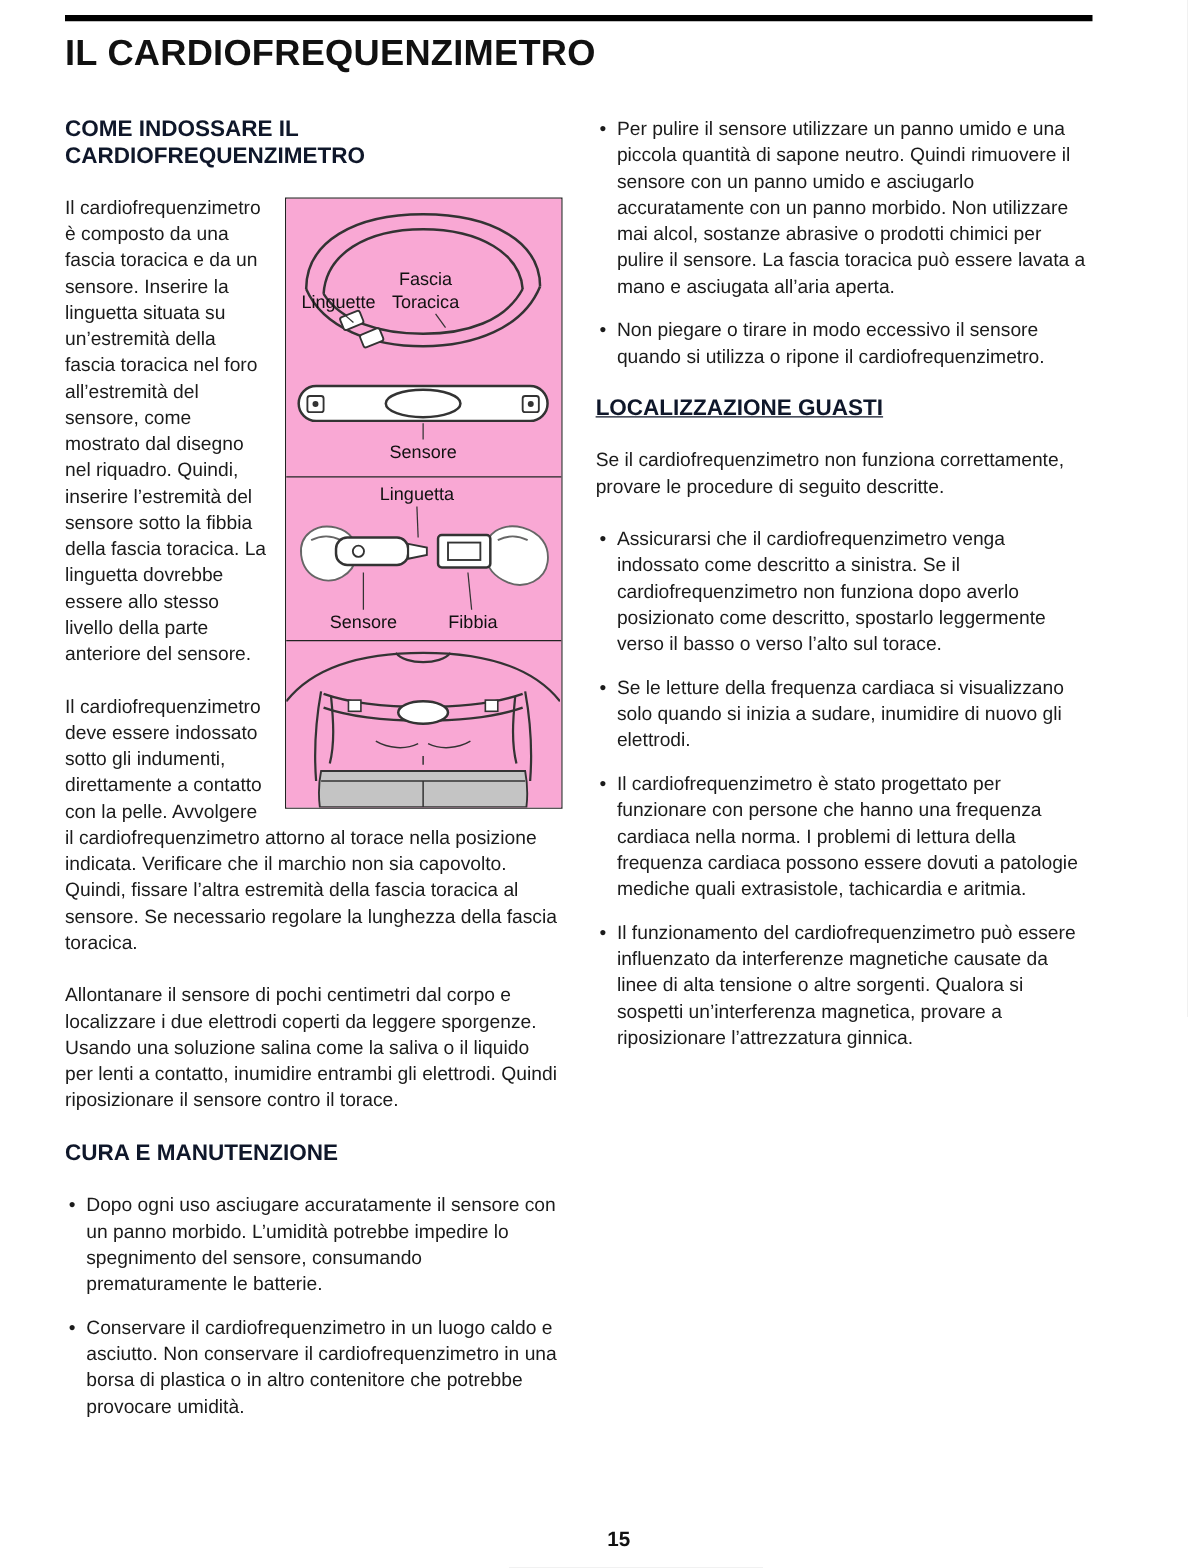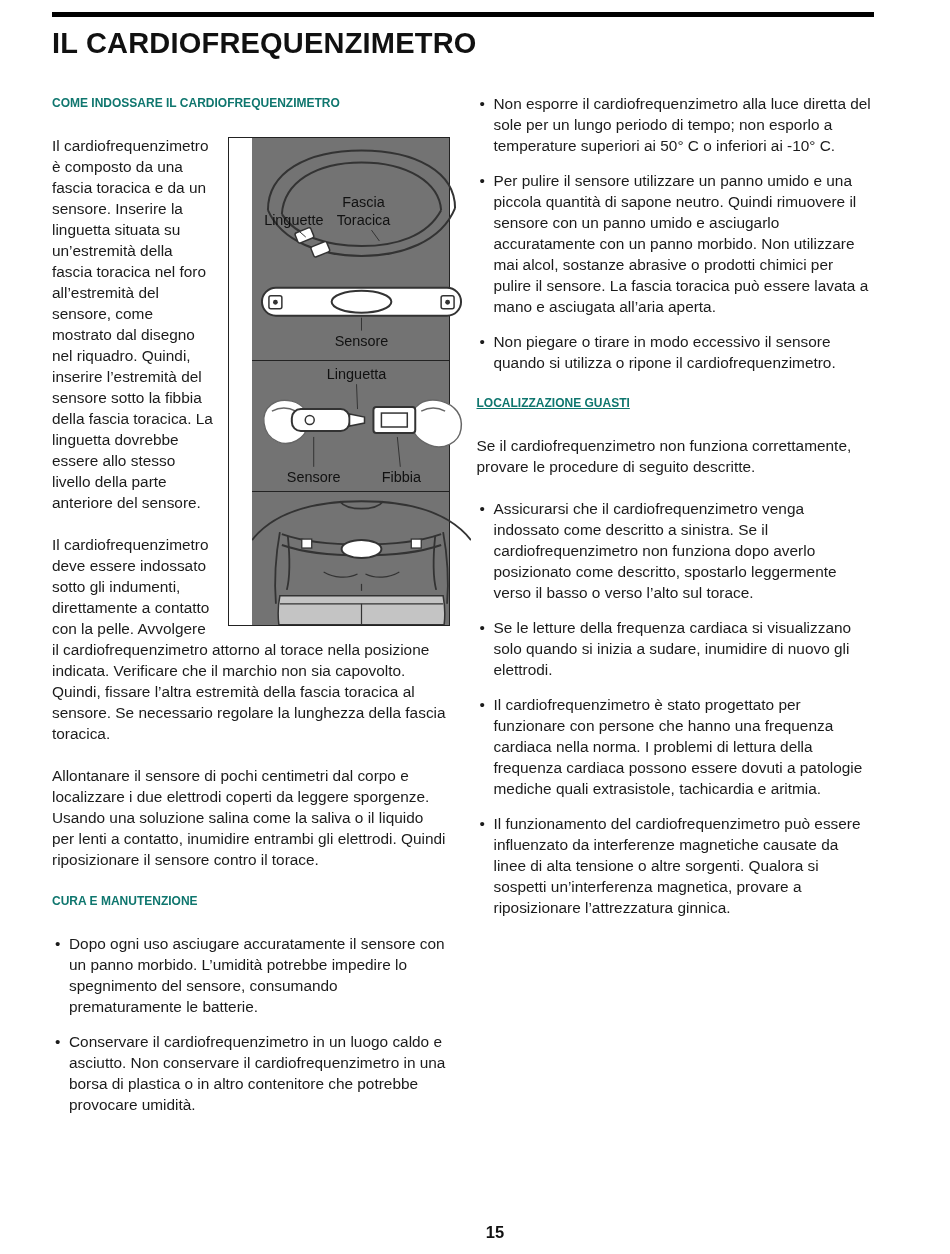--- a/index.html
+++ b/index.html
@@ -5,30 +5,30 @@
   html,body{margin:0;padding:0;background:#e8e8e8;}
   .page{
     width:950px;height:1254px;background:#ffffff;margin:0 auto;
     box-sizing:border-box;padding:10px 76px 0 52px;position:relative;overflow:hidden;
     font-family:"Liberation Sans",sans-serif;color:#1b1b1b;
   }
   .title-rule{height:5px;background:#000;margin-top:2px;}
   h1.page-title{font-size:29px;line-height:34px;font-weight:bold;color:#111;margin:9px 0 0 0;letter-spacing:.2px;}
   .columns{display:flex;gap:27px;margin-top:33px;}
   .col{flex:1;min-width:0;font-size:15.4px;line-height:21px;}
-  h2.sect{font-size:12px;line-height:21px;font-weight:bold;margin:0 0 21px 0;color:#0f766e;}
+  h2.sect{font-size:18px;line-height:21px;font-weight:bold;margin:0 0 21px 0;color:#0f172a;}
   h2.sect-care{margin-top:0;}
   h2.sect-trouble{margin-top:20px;text-decoration:underline;}
   p.body{margin:0 0 21px 0;}
   .bullet{position:relative;padding-left:17px;margin:0 0 14px 0;}
   .bullet::before{content:"\2022";position:absolute;left:3px;top:0;}
   .bullet-list{margin:0;}
   
   .figure-box{float:right;width:222px;box-sizing:border-box;border:1.5px solid #222;margin:2px 0 12px 12px;background:#fff;}
-  .fig-panel{position:relative;background:#737373;margin-left:23px;}
+  .fig-panel{position:relative;background:#f9a8d4;}
   .fig-panel + .fig-panel{border-top:1.5px solid #222;}
   .fig-panel svg{display:block;}
   .figure-box text{font-family:"Liberation Sans",sans-serif;font-size:14.5px;fill:#111;}
   .page-number{position:absolute;left:0;right:0;bottom:12px;text-align:center;font-weight:bold;font-size:16.5px;color:#111;margin-left:40px;}
 </style>
 </head>
 <body>
 
 <div class="page">
 
@@ -133,21 +133,20 @@
 
       <h2 class="sect sect-care">CURA E MANUTENZIONE</h2>
       <div class="bullet-list">
         <div class="bullet"><span>Dopo ogni uso asciugare accuratamente il sensore con un panno morbido. L’umidità potrebbe impedire lo spegnimento del sensore, consumando prematuramente le batterie.</span></div>
         <div class="bullet"><span>Conservare il cardiofrequenzimetro in un luogo caldo e asciutto. Non conservare il cardiofrequenzimetro in una borsa di plastica o in altro contenitore che potrebbe provocare umidità.</span></div>
       </div>
     </div>
 
     <div class="col">
       <div class="bullet-list">
-        <div class="bullet"><span>Non esporre il cardiofrequenzimetro alla luce diretta del sole per un lungo periodo di tempo; non esporlo a temperature superiori ai 50° C o inferiori ai -10° C.</span></div>
         <div class="bullet"><span>Per pulire il sensore utilizzare un panno umido e una piccola quantità di sapone neutro. Quindi rimuovere il sensore con un panno umido e asciugarlo accuratamente con un panno morbido. Non utilizzare mai alcol, sostanze abrasive o prodotti chimici per pulire il sensore. La fascia toracica può essere lavata a mano e asciugata all’aria aperta.</span></div>
         <div class="bullet"><span>Non piegare o tirare in modo eccessivo il sensore quando si utilizza o ripone il cardiofrequenzimetro.</span></div>
       </div>
 
       <h2 class="sect sect-trouble">LOCALIZZAZIONE GUASTI</h2>
       <p class="body">Se il cardiofrequenzimetro non funziona correttamente, provare le procedure di seguito descritte.</p>
 
       <div class="bullet-list">
         <div class="bullet"><span>Assicurarsi che il cardiofrequenzimetro venga indossato come descritto a sinistra. Se il cardiofrequenzimetro non funziona dopo averlo posizionato come descritto, spostarlo leggermente verso il basso o verso l’alto sul torace.</span></div>
         <div class="bullet"><span>Se le letture della frequenza cardiaca si visualizzano solo quando si inizia a sudare, inumidire di nuovo gli elettrodi.</span></div>

